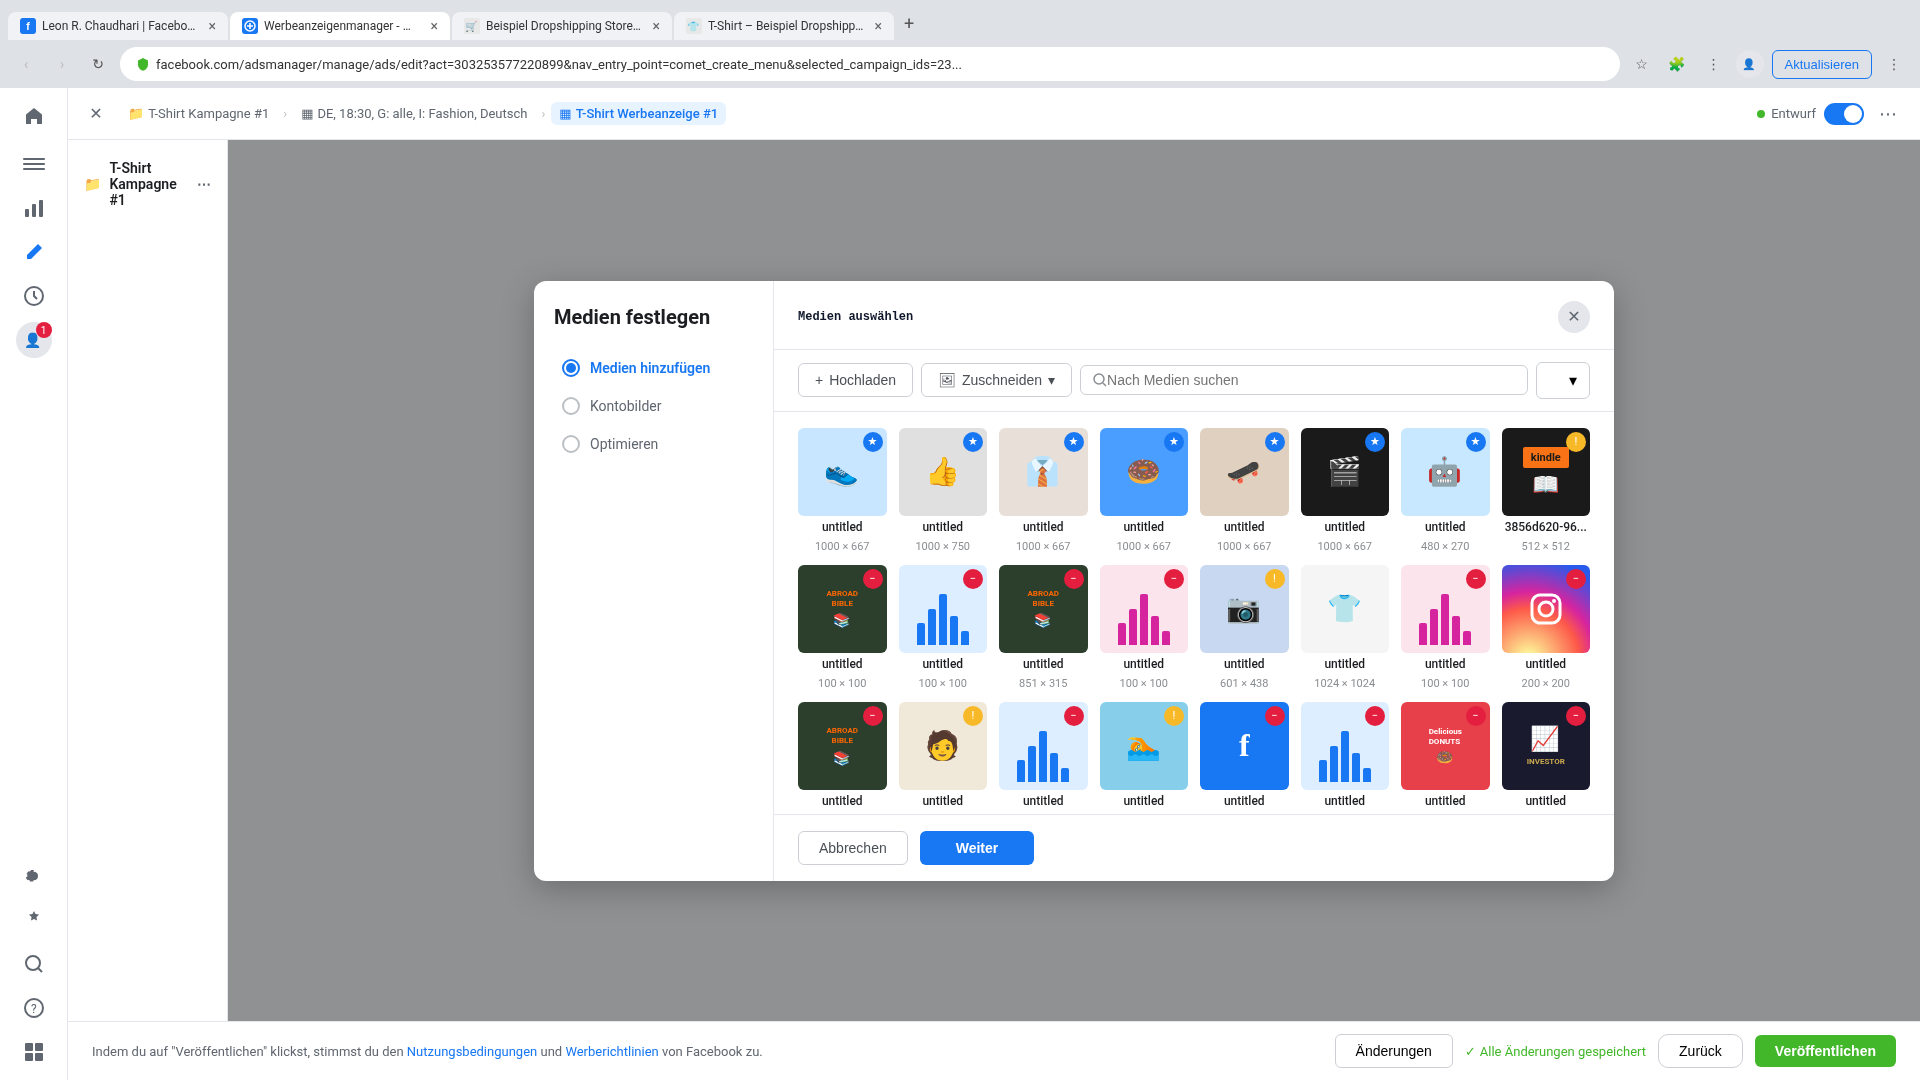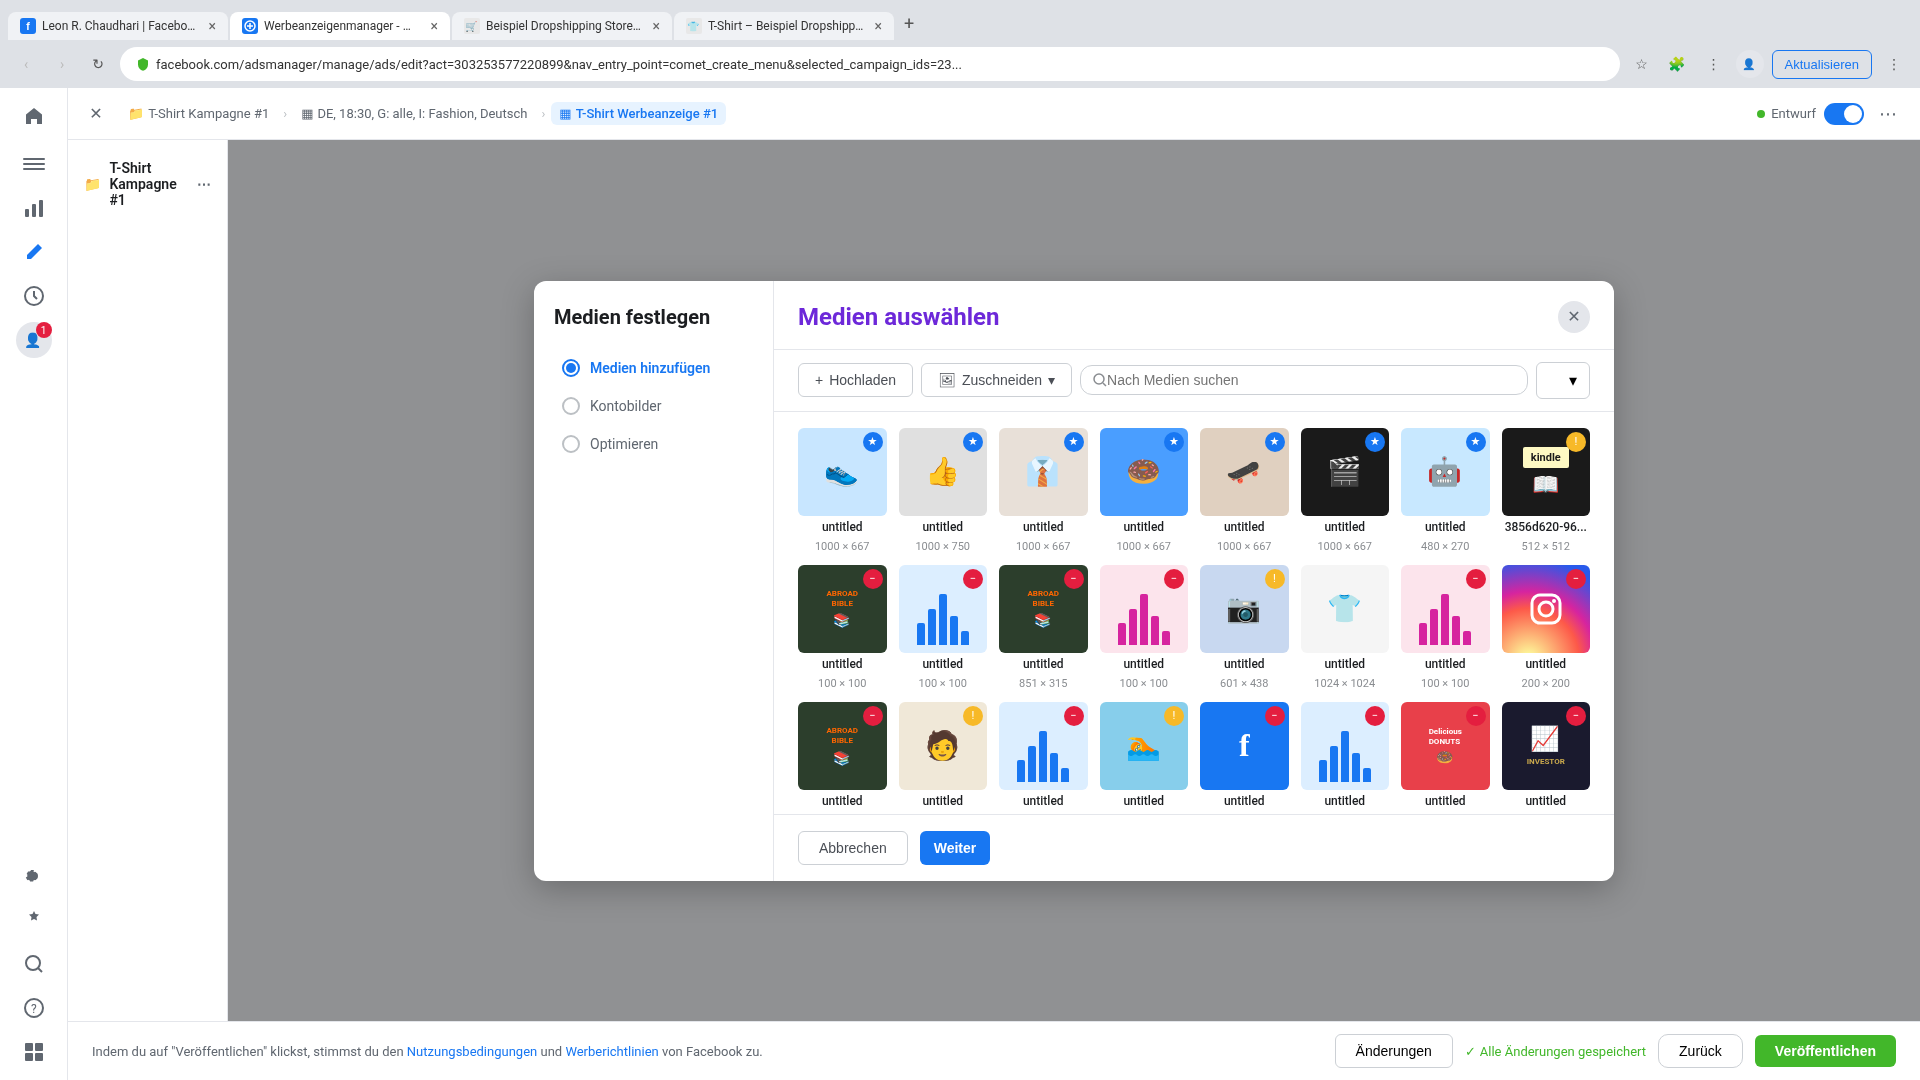--- a/index.html
+++ b/index.html
@@ -76,47 +76,47 @@
     .dialog-left-title { font-size: 20px; font-weight: 700; color: #1c1e21; padding: 0 20px 20px; }
     .dialog-nav-item { display: flex; align-items: center; gap: 10px; padding: 10px 20px; font-size: 14px; color: #606770; cursor: pointer; border-radius: 8px; margin: 0 8px; }
     .dialog-nav-item.active { color: #1877f2; font-weight: 600; text-align: right; }
     .radio-circle { width: 18px; height: 18px; border-radius: 50%; border: 2px solid #1877f2; display: flex; align-items: center; justify-content: center; flex-shrink: 0; }
     .radio-circle.filled::after { content: ''; width: 10px; height: 10px; border-radius: 50%; background: #1877f2; }
     .radio-empty { width: 18px; height: 18px; border-radius: 50%; border: 2px solid #bcc0c4; flex-shrink: 0; }
 
     
     .dialog-right { flex: 1; display: flex; flex-direction: column; overflow: hidden; }
     .dialog-header { display: flex; align-items: center; justify-content: space-between; padding: 20px 24px 16px; border-bottom: 1px solid #e4e6eb; }
-    .dialog-title { font-size: 24px; font-weight: 700; color: #6d28d9; }
+    .dialog-title { font-size: 12px; font-weight: 700; color: #0f172a; font-family: Liberation Mono, monospace; }
     .dialog-close { width: 32px; height: 32px; border-radius: 50%; background: #e4e6eb; display: flex; align-items: center; justify-content: center; cursor: pointer; font-size: 16px; color: #606770; }
 
     
     .dialog-toolbar { display: flex; align-items: center; gap: 8px; padding: 12px 24px; border-bottom: 1px solid #e4e6eb; }
     .upload-btn { display: flex; align-items: center; gap: 6px; padding: 8px 16px; border: 1px solid #ccd0d5; border-radius: 6px; font-size: 14px; font-weight: 500; color: #4b4f56; cursor: pointer; background: white; }
     .account-images-btn { display: flex; align-items: center; gap: 6px; padding: 8px 16px; border: 1px solid #ccd0d5; border-radius: 6px; font-size: 14px; font-weight: 500; color: #4b4f56; cursor: pointer; background: white; }
-    .search-bar { flex: 1; display: flex; align-items: center; border: 1px solid #ccd0d5; border-radius: 12px; padding: 6px 12px; background: white; }
+    .search-bar { flex: 1; display: flex; align-items: center; border: 1px solid #ccd0d5; border-radius: 6px; padding: 6px 12px; background: white; }
     .search-input { flex: 1; border: none; outline: none; font-size: 14px; color: #606770; }
     .filter-btn { padding: 8px 12px; border: 1px solid #ccd0d5; border-radius: 6px; cursor: pointer; background: white; display: flex; align-items: center; gap: 4px; }
 
     
     .media-grid-container { flex: 1; overflow-y: auto; padding: 16px 24px; }
     .media-grid { display: grid; grid-template-columns: repeat(8, 1fr); gap: 12px; }
     .media-item { display: flex; flex-direction: column; gap: 4px; cursor: pointer; }
     .media-thumb { width: 100%; aspect-ratio: 1; background: #e4e6eb; border-radius: 6px; position: relative; overflow: hidden; }
     .media-label { font-size: 12px; color: #1c1e21; text-align: center; font-weight: 500; line-height: 1.3; }
     .media-size { font-size: 11px; color: #8a8d91; text-align: center; }
     .thumb-badge { position: absolute; top: 4px; right: 4px; width: 20px; height: 20px; border-radius: 50%; display: flex; align-items: center; justify-content: center; font-size: 11px; color: white; }
     .thumb-badge.star { background: #1877f2; }
     .thumb-badge.red { background: #e41e3f; }
     .thumb-badge.warning { background: #f7b928; }
 
     
     .dialog-footer { padding: 16px 24px; border-top: 1px solid #e4e6eb; display: flex; justify-content: flex-start; gap: 12px; }
     .cancel-btn { padding: 8px 20px; border: 1px solid #ccd0d5; border-radius: 6px; font-size: 14px; font-weight: 500; cursor: pointer; background: white; color: #4b4f56; }
-    .next-btn { padding: 8px 14px; background: #1877f2; color: white; border: none; border-radius: 6px; font-size: 14px; font-weight: 600; cursor: pointer; }
+    .next-btn { padding: 8px 36px; background: #1877f2; color: white; border: none; border-radius: 6px; font-size: 14px; font-weight: 600; cursor: pointer; }
 
     
     .bottom-bar { background: #fff; border-top: 1px solid #e4e6eb; padding: 12px 24px; display: flex; align-items: center; gap: 12px; }
     .bottom-info { font-size: 13px; color: #606770; flex: 1; }
     .bottom-link { color: #1877f2; cursor: pointer; }
     .close-btn-bottom { padding: 8px 20px; border: 1px solid #ccd0d5; border-radius: 6px; font-size: 14px; font-weight: 500; cursor: pointer; background: white; }
     .save-note { font-size: 13px; color: #42b72a; display: flex; align-items: center; gap: 4px; }
     .back-btn { padding: 8px 20px; border: 1px solid #ccd0d5; border-radius: 10px; font-size: 14px; cursor: pointer; background: white; }
     .publish-btn { padding: 8px 20px; background: #42b72a; color: white; border: none; border-radius: 6px; font-size: 14px; font-weight: 600; cursor: pointer; }
   </style>
@@ -395,21 +395,21 @@
     <div class="media-thumb" style="position:relative;">
       <div style="width:100%;height:100%;background:#c8e8ff;display:flex;align-items:center;justify-content:center;font-size:28px;">🤖</div>
       <div class="thumb-badge star">★</div>
     </div>
     <div class="media-label">untitled</div>
     <div class="media-size">480 × 270</div>
   </div>
                     <div class="media-item">
     <div class="media-thumb" style="position:relative;">
       <div style="width:100%;height:100%;background:#1a1a1a;display:flex;align-items:center;justify-content:center;flex-direction:column;">
-      <div style="background:#fef9c3;color:#1a1a1a;font-size:11px;font-weight:bold;padding:4px 8px;border-radius:2px;margin-bottom:4px;">kindle</div>
+      <div style="background:#f97316;color:#1a1a1a;font-size:11px;font-weight:bold;padding:4px 8px;border-radius:2px;margin-bottom:4px;">kindle</div>
       <div style="font-size:22px;">📖</div>
     </div>
       <div class="thumb-badge warning">!</div>
     </div>
     <div class="media-label">3856d620-96...</div>
     <div class="media-size">512 × 512</div>
   </div>
                     <div class="media-item">
     <div class="media-thumb" style="position:relative;">
       <div style="width:100%;height:100%;background:#2c3e2c;display:flex;flex-direction:column;align-items:center;justify-content:center;padding:4px;">

